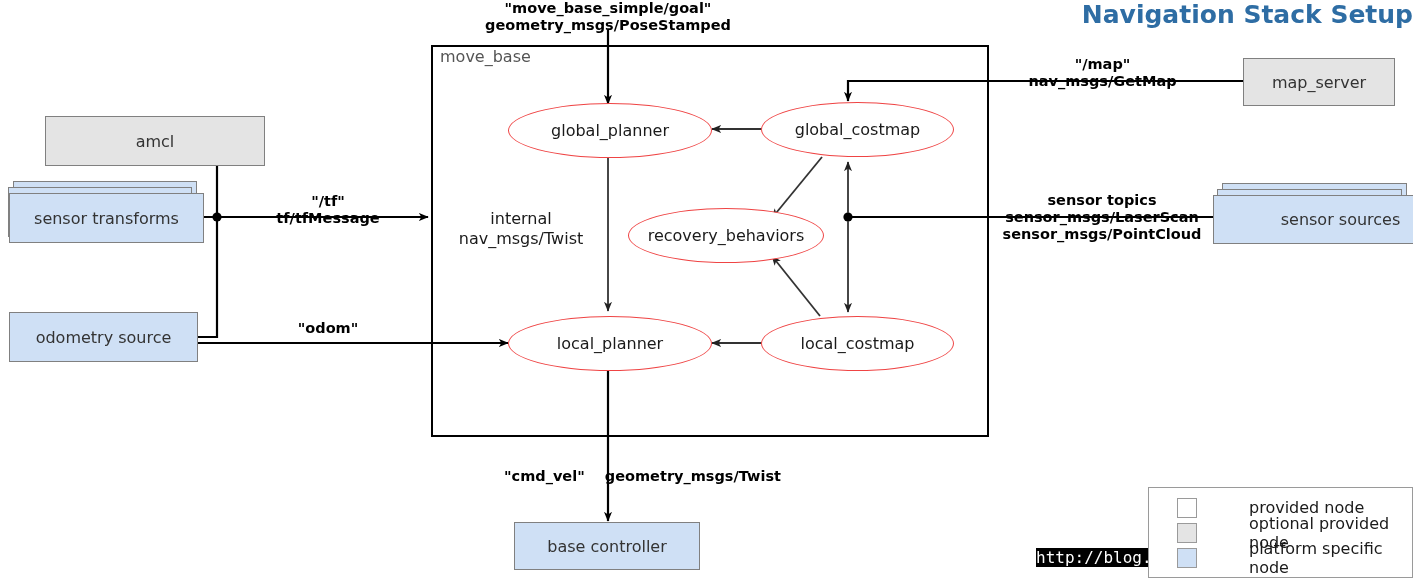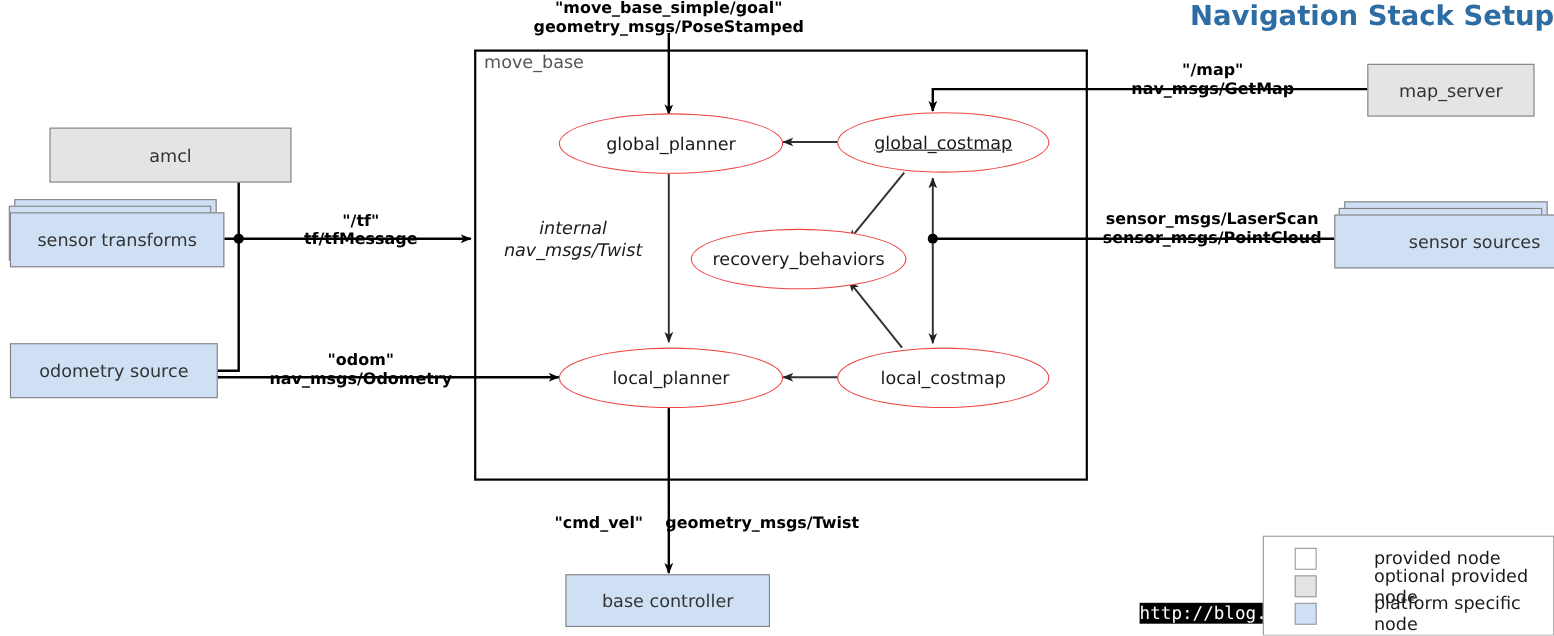--- a/index.html
+++ b/index.html
@@ -247,21 +247,21 @@
   </div>
 
   <div class="abs node-box blue" style="left:514px; top:522px; width:186px; height:48px;">
     <span>base controller</span>
   </div>
 
   <div class="abs ellipse" style="left:508px; top:103px; width:204px; height:55px;">
     <span>global_planner</span>
   </div>
 
-  <div class="abs ellipse" style="left:761px; top:102px; width:193px; height:55px;text-decoration:underline;">
+  <div class="abs ellipse" style="left:761px; top:102px; width:193px; height:55px;">
     <span>global_costmap</span>
   </div>
 
   <div class="abs ellipse" style="left:628px; top:208px; width:196px; height:55px;">
     <span>recovery_behaviors</span>
   </div>
 
   <div class="abs ellipse" style="left:508px; top:316px; width:204px; height:55px;">
     <span>local_planner</span>
   </div>
@@ -277,34 +277,34 @@
     <div>geometry_msgs/PoseStamped</div>
   </div>
 
   <div class="abs edge-label" style="left:228px; top:193px; width:200px;">
     <div>"/tf"</div>
     <div>tf/tfMessage</div>
   </div>
 
   <div class="abs edge-label" style="left:228px; top:320px; width:200px;">
     <div>"odom"</div>
-    <div>nav_msgs/Odometry</div>
-  </div>
-
-  <div class="abs edge-label plain" style="left:448px; top:198px; width:146px;font-style:italic;">
+  </div>
+
+  <div class="abs edge-label plain" style="left:448px; top:209px; width:146px;">
     <div>internal</div>
     <div>nav_msgs/Twist</div>
   </div>
 
   <div class="abs edge-label" style="left:1000px; top:56px; width:205px;">
     <div>"/map"</div>
     <div>nav_msgs/GetMap</div>
   </div>
 
   <div class="abs edge-label" style="left:990px; top:192px; width:224px;">
+    <div class="italic-head">sensor topics</div>
     <div>sensor_msgs/LaserScan</div>
     <div>sensor_msgs/PointCloud</div>
   </div>
 
   <div class="abs edge-label" style="left:504px; top:468px; width:306px; text-align:left;">
     <span>"cmd_vel"</span>
     <span style="display:inline-block; width:10px;"></span>
     <span>geometry_msgs/Twist</span>
   </div>
 

